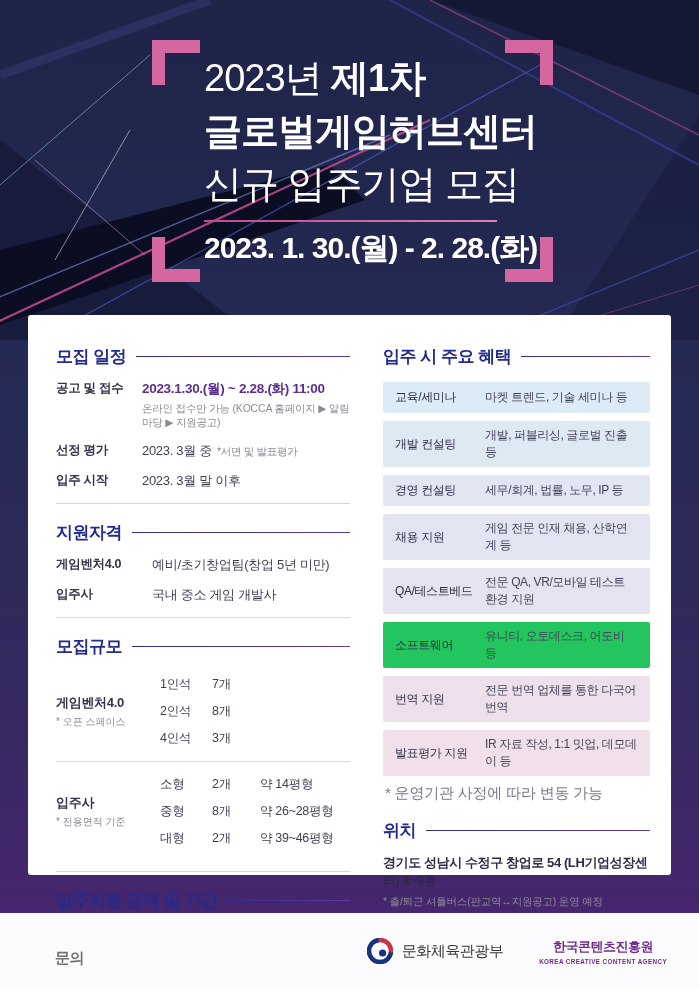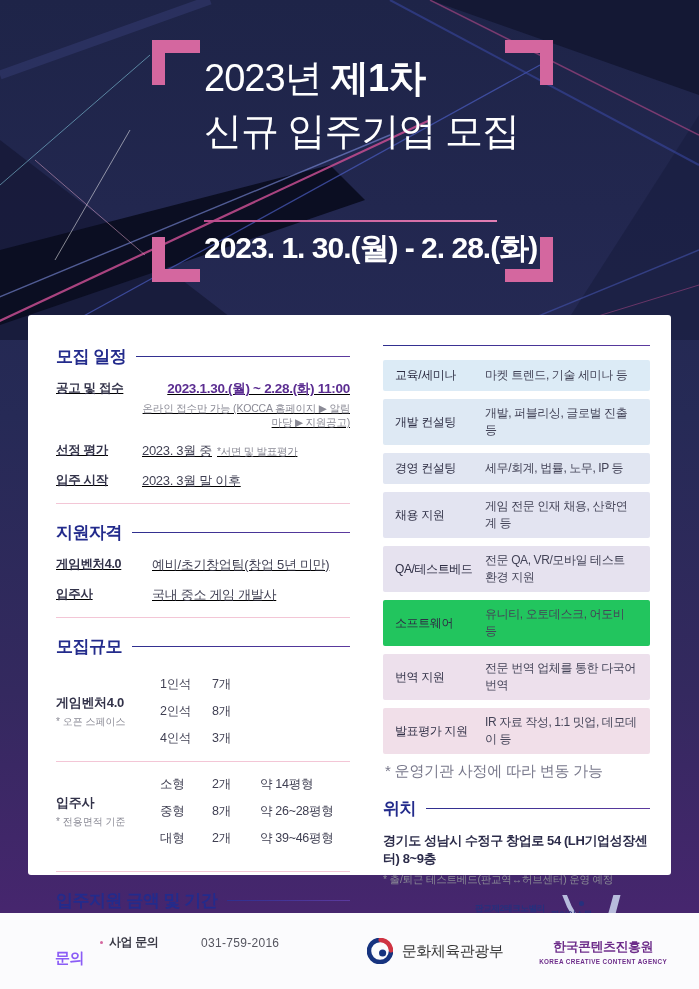--- a/index.html
+++ b/index.html
@@ -25,23 +25,23 @@
   
   .card{position:absolute;left:28px;top:315px;width:643px;height:560px;background:#ffffff;border-radius:3px;
         box-sizing:border-box;padding:30px 21px 0 28px;display:flex;gap:33px;}
   .col-left{width:294px;flex:none;}
   .col-right{width:267px;flex:none;}
   .sec-head{display:flex;align-items:center;gap:10px;margin-bottom:4px;}
   .sec-title{font-size:17px;font-weight:700;color:#232b8c;letter-spacing:-0.5px;white-space:nowrap;}
   .sec-line{flex:1;height:1px;background:linear-gradient(90deg,#2f2f8f,#5c3a9e);}
   .sep{height:1px;background:#f3c6d6;margin:13px 0 17px;}
   
-  .kv{display:flex;margin-top:12px;text-decoration:underline;}
+  .kv{display:flex;margin-top:12px;}
   .kv-label{width:86px;flex:none;font-size:12.5px;font-weight:700;color:#33334a;letter-spacing:-0.3px;}
-  .kv-value{font-size:13px;color:#3f3f52;letter-spacing:-0.3px;text-align:right;}
+  .kv-value{font-size:13px;color:#3f3f52;letter-spacing:-0.3px;}
   .kv-hl{font-size:13.5px;font-weight:700;color:#5b2d91;letter-spacing:-0.3px;}
   .kv-sub{font-size:10.5px;color:#8a8a95;margin-top:4px;letter-spacing:-0.2px;}
   .kv-note{font-size:10.5px;color:#8a8a95;margin-left:5px;}
   .el-label{width:96px;}
   
   .scale-group{display:flex;align-items:center;padding:9px 0;}
   .sg-labelbox{width:104px;flex:none;}
   .sg-label{font-size:13px;font-weight:700;color:#33334a;letter-spacing:-0.3px;}
   .sg-note{font-size:10px;color:#8a8a95;margin-top:3px;}
   .sg-row{display:flex;font-size:12.5px;color:#3f3f52;line-height:27px;letter-spacing:-0.3px;}
@@ -77,21 +77,21 @@
   .map{position:relative;width:267px;height:153px;margin-top:8px;}
   .map svg{position:absolute;left:0;top:0;}
   .map-label{position:absolute;font-size:8.5px;font-weight:700;color:#26307d;line-height:1.3;white-space:pre-line;letter-spacing:-0.3px;}
   .map-dot{position:absolute;width:5px;height:5px;border-radius:50%;background:#26307d;}
   .bld{position:absolute;left:28px;top:56px;width:20px;height:34px;display:flex;}
   .bld-dark{width:7px;background:#1c1c1c;}
   .bld-pink{flex:1;background:repeating-linear-gradient(180deg,#f3bfd3 0px,#f3bfd3 3px,#d886ad 3px,#d886ad 4px);border:1px solid #caa;border-left:0;}
   
   .footer{position:absolute;left:0;bottom:0;width:699px;height:76px;background:#fbfbfd;display:flex;align-items:center;}
   .contact{margin-left:55px;display:flex;gap:16px;}
-  .contact-title{font-size:15px;font-weight:700;color:#8b5cf6;letter-spacing:-0.5px;margin-top:15px;}
+  .contact-title{font-size:15px;font-weight:700;color:#737373;letter-spacing:-0.5px;margin-top:15px;}
   .contact-rows{display:flex;flex-direction:column;gap:7px;}
   .contact-row{display:flex;align-items:center;font-size:12px;}
   .contact-row::before{content:"";width:3px;height:3px;background:#d4679f;border-radius:50%;margin-right:6px;}
   .contact-label{width:92px;flex:none;color:#3a3a46;font-weight:600;letter-spacing:-0.4px;}
   .contact-phone{color:#55555f;letter-spacing:0.3px;}
   .logos{margin-left:auto;margin-right:32px;display:flex;align-items:center;gap:36px;}
   .mcst{display:flex;align-items:center;gap:9px;}
   .mcst-text{font-size:15px;color:#333;font-weight:500;letter-spacing:-0.5px;}
   .kocca{text-align:center;}
   .kocca-ko{font-size:13px;font-weight:700;color:#6d2d8a;letter-spacing:-0.5px;}
@@ -119,20 +119,21 @@
       <line x1="35" y1="160" x2="145" y2="255" stroke="#e8aacd" stroke-width="1" opacity="0.5"></line>
       <line x1="480" y1="340" x2="699" y2="250" stroke="#4a5cc0" stroke-width="1.5" opacity="0.5"></line>
       <line x1="520" y1="340" x2="699" y2="285" stroke="#c54d90" stroke-width="1" opacity="0.45"></line>
     </svg>
     <div class="bracket br-tl"></div>
     <div class="bracket br-tr"></div>
     <div class="bracket br-bl"></div>
     <div class="bracket br-br"></div>
     <div class="hero-title">
       <div><span class="reg">2023년 </span><span class="bold">제1차</span></div>
+      <div class="bold">글로벌게임허브센터</div>
       <div class="reg">신규 입주기업 모집</div>
     </div>
     <div class="hero-underline"></div>
     <div class="hero-date">2023. 1. 30.(월) - 2. 28.(화)</div>
   </div>
 
   <div class="card">
 
     <div class="col-left">
 
@@ -238,20 +239,21 @@
         <span class="sup-name">게임벤처4.0</span>
         <span class="sup-amt">임대료/관리비 전액</span>
         <span class="ctr sup-amt">1년</span>
         <span class="ctr sup-amt">2년</span>
       </div>
 
     </div>
 
     <div class="col-right">
       <div class="sec-head" style="margin-bottom:14px;">
+        <span class="sec-title">입주 시 주요 혜택</span>
         <span class="sec-line"></span>
       </div>
       <div>
         <div class="ben-row">
             <span class="ben-label">교육/세미나</span>
             <span class="ben-desc">마켓 트렌드, 기술 세미나 등</span>
           </div>
         <div class="ben-row">
             <span class="ben-label">개발 컨설팅</span>
             <span class="ben-desc">개발, 퍼블리싱, 글로벌 진출 등</span>
@@ -281,21 +283,21 @@
             <span class="ben-desc">IR 자료 작성, 1:1 밋업, 데모데이 등</span>
           </div>
       </div>
       <div class="ben-note">* 운영기관 사정에 따라 변동 가능</div>
 
       <div class="sec-head" style="margin-top:16px;">
         <span class="sec-title">위치</span>
         <span class="sec-line"></span>
       </div>
       <div class="loc-addr">경기도 성남시 수정구 창업로 54 (LH기업성장센터) 8~9층</div>
-      <div class="loc-note">* 출/퇴근 테스트베드(판교역↔허브센터) 운영 예정</div>
+      <div class="loc-note">* 출/퇴근 셔틀버스(판교역↔지원공고) 운영 예정</div>
 
       <div class="map">
         <svg width="267" height="153" viewBox="0 0 267 153">
           <g fill="none" stroke="#ccd7f0" stroke-linecap="round" opacity="0.85">
             <path d="M 235 -5 C 225 45, 200 85, 150 115 C 120 133, 80 142, 30 137" stroke-width="7"></path>
             <path d="M 275 58 C 230 70, 196 96, 176 156" stroke-width="7"></path>
             <path d="M 180 -5 C 190 30, 215 52, 262 66" stroke-width="4.5"></path>
             <path d="M 95 28 C 70 44, 55 70, 60 96 C 63 113, 82 123, 107 120" stroke-width="4.5"></path>
             <path d="M -5 96 C 20 92, 36 82, 46 60" stroke-width="4"></path>
             <path d="M 200 156 C 214 126, 244 110, 270 112" stroke-width="4.5"></path>
@@ -323,24 +325,20 @@
         </div>
 
       </div>
     </div>
   </div>
 
   <div class="footer">
     <div class="contact">
       <div class="contact-title">문의</div>
       <div class="contact-rows">
-        <div class="contact-row">
-          <span class="contact-label">사업 문의</span>
-          <span class="contact-phone">031-759-2016</span>
-        </div>
       </div>
     </div>
     <div class="logos">
       <div class="mcst">
         <svg width="26" height="26" viewBox="0 0 40 40">
           <path d="M20 3 a17 17 0 1 0 17 17" fill="none" stroke="#16337f" stroke-width="7" stroke-linecap="round"></path>
           <path d="M21 3 a17 17 0 0 1 16 16" fill="none" stroke="#cf3342" stroke-width="7" stroke-linecap="round"></path>
           <circle cx="24" cy="23" r="5.5" fill="#16337f"></circle>
         </svg>
         <span class="mcst-text">문화체육관광부</span>

